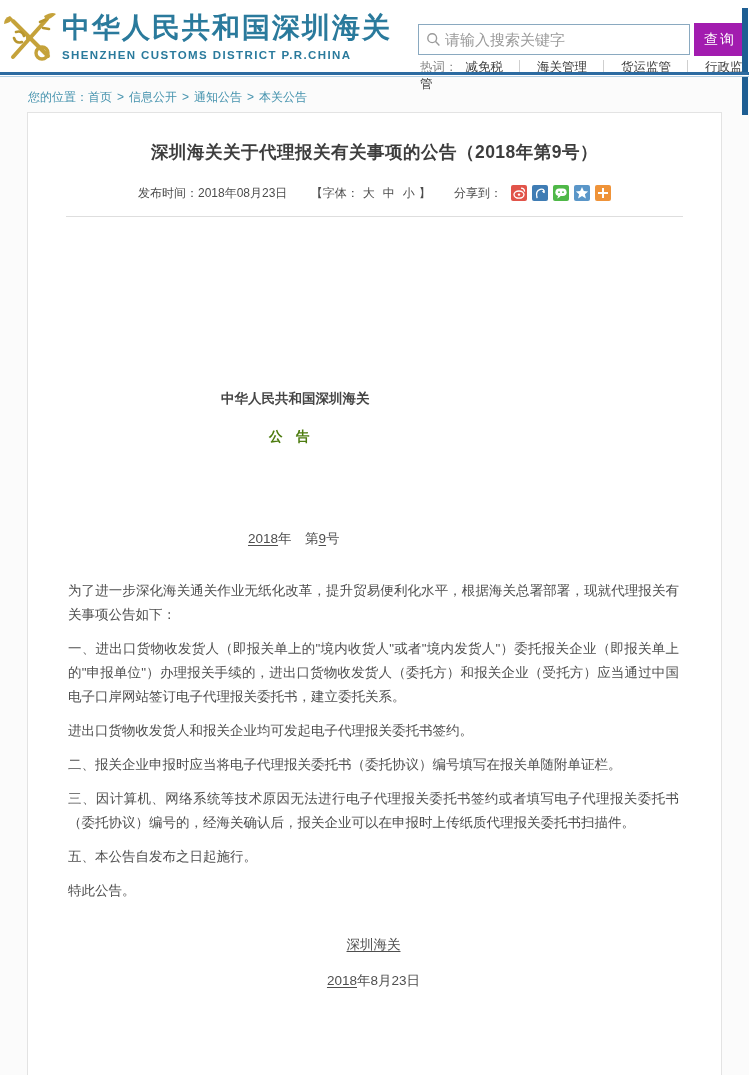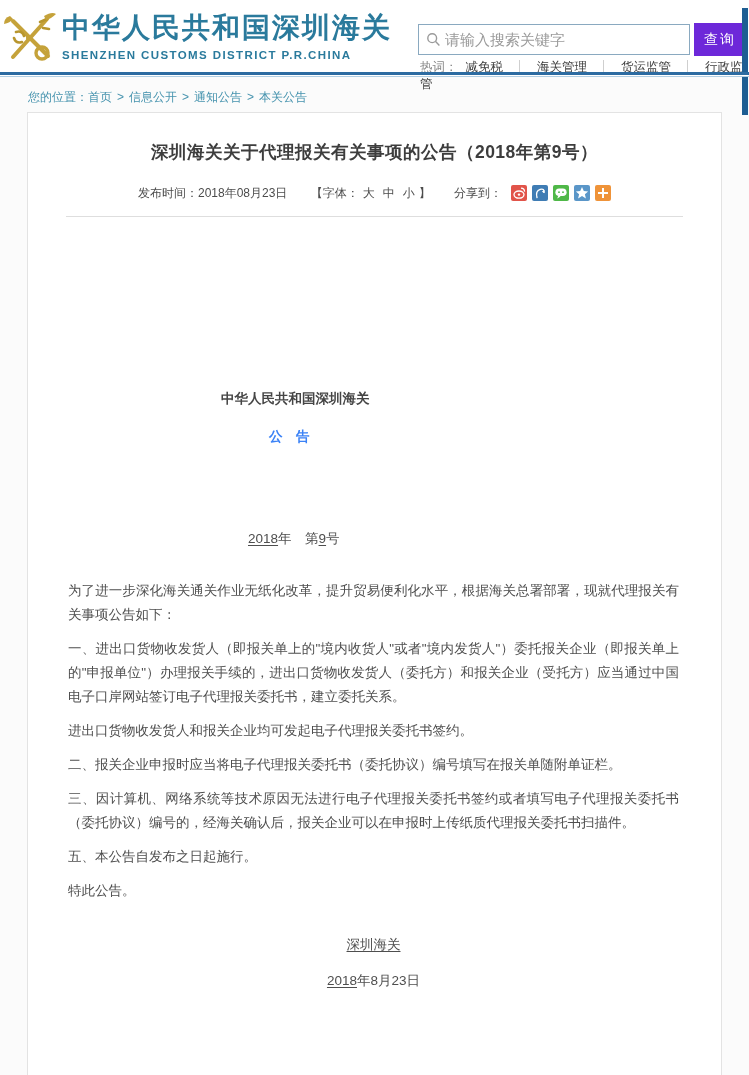--- a/index.html
+++ b/index.html
@@ -28,21 +28,21 @@
     background:#fff; border:1px solid #8aa9c0;
   }
   .search-box input {
     position:absolute; left:26px; top:0; width:240px; height:29px;
     border:none; outline:none; font-size:15px; color:#666; background:transparent;
   }
   .search-box input::placeholder { color:#9a9a9a; }
   .search-icon { position:absolute; left:7px; top:7px; width:15px; height:15px; }
   .search-button {
     position:absolute; left:694px; top:23px; width:52px; height:33px;
-    background:#6d28d9; color:#fff; border:none; font-size:14px; letter-spacing:2px; cursor:pointer;
+    background:#a21caf; color:#fff; border:none; font-size:14px; letter-spacing:2px; cursor:pointer;
   }
   .hot-words { position:absolute; left:420px; top:59px; font-size:12.5px; color:#8a8a8a; }
   .hot-words .hw-link {
     color:#3f3f3f; margin:0 9px 0 8px; cursor:pointer;
     border-right:1px solid #cfcfcf; padding-right:16px;
   }
   .hot-words .hw-link:last-child { border-right:none; }
   .right-edge-bar { position:absolute; right:1px; top:8px; width:6px; height:107px; background:#1e5e93; }
 
   .header-divider {
@@ -76,21 +76,21 @@
   .si-weibo { background:#e1544a; }
   .si-tqq   { background:#3f7cb4; }
   .si-wechat{ background:#4fb848; }
   .si-qzone { background:#5a96c8; }
   .si-more  { background:#ef9339; }
   .meta-rule { margin:14px 38px 0; border:none; border-top:1px solid #dedede; height:0; }
 
   
   .doc-body { padding:0 42px 0 40px; font-size:13.5px; line-height:24px; color:#4e4e4e; }
   .doc-org  { margin:170px 0 0 153px; font-weight:bold; color:#454545; }
-  .doc-type { margin:14px 0 0 201px; font-weight:bold; color:#3b82f6; }
+  .doc-type { margin:14px 0 0 201px; font-weight:bold; color:#4d7c0f; }
   .doc-number { margin:78px 0 0 180px; }
   .u { text-decoration:underline; text-underline-offset:2px; }
   .doc-paragraphs { margin-top:28px; }
   .doc-paragraphs p { margin:0 0 10px 0; text-align:justify; }
   .doc-sign { margin-top:30px; text-align:center; }
   .doc-sign-date { margin-top:12px; text-align:center; }
 </style>
 </head>
 <body>
 

